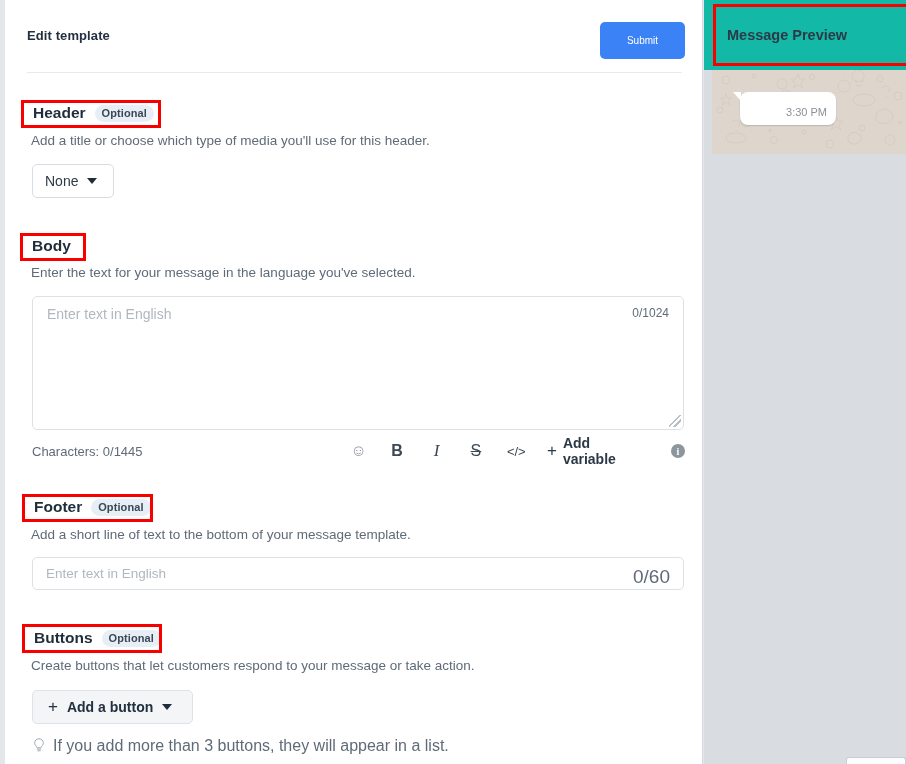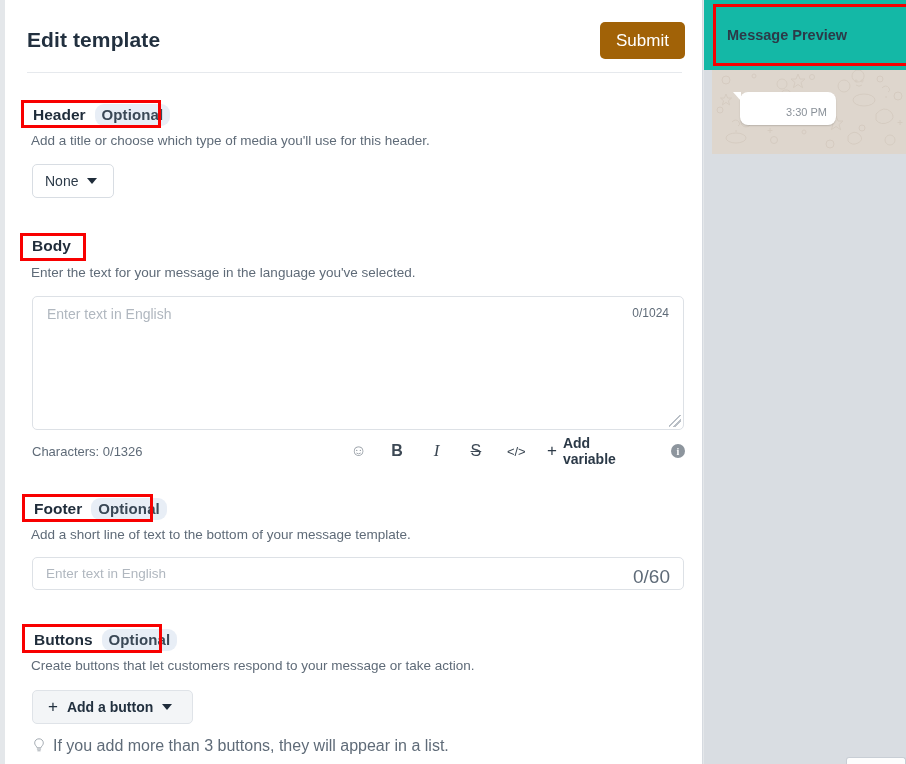--- a/index.html
+++ b/index.html
@@ -25,52 +25,52 @@
     border-right: 1px solid #d6dae0;
     overflow: hidden;
   }
 
   
   .card-head {
     position: absolute; left: 0; top: 0; width: 698px; height: 72px;
   }
   .page-title {
     position: absolute; left: 22px; top: 28px;
-    font-size: 21px; font-weight: bold; color: #22303f;
+    font-size: 13px; font-weight: bold; color: #22303f;
     letter-spacing: 0.1px;
   }
   .submit-btn {
     position: absolute; left: 595px; top: 22px;
     width: 85px; height: 37px;
-    background: #a16207;
+    background: #3b82f6;
     color: #ffffff;
     border: none; border-radius: 5px;
     font-family: "Liberation Sans", sans-serif;
-    font-size: 17px;
+    font-size: 10px;
     cursor: default;
     display: flex; align-items: center; justify-content: center;
   }
   .head-divider {
     position: absolute; left: 22px; top: 72px;
     width: 655px; height: 1px; background: #e6e9ed;
   }
 
   
   .sec-title-wrap {
     position: absolute;
     display: flex; align-items: center; gap: 9px;
   }
   .sec-title {
     font-size: 15.5px; font-weight: bold; color: #1f2c3a;
   }
   .badge-optional {
     display: inline-block;
     background: #e8eef6;
     color: #3a4856;
-    font-size: 15px; font-weight: bold;
+    font-size: 11px; font-weight: bold;
     padding: 2px 7px 3px;
     border-radius: 9px;
     letter-spacing: 0.1px;
   }
   .sec-desc {
     position: absolute;
     font-size: 13.5px; color: #5f6b78;
   }
 
   
@@ -301,21 +301,21 @@
       <span class="sec-title">Body</span>
     </div>
     <div class="sec-desc body-desc">Enter the text for your message in the language you've selected.</div>
 
     <div class="textarea-wrap">
       <span class="ta-placeholder">Enter text in English</span>
       <span class="ta-counter">0/1024</span>
       <span class="resize-grip"></span>
     </div>
 
-    <div class="char-count">Characters: 0/1326</div>
+    <div class="char-count">Characters: 0/1445</div>
 
     <div class="bd-toolbar">
       <span class="tb-item tb-emoji">☺</span>
       <span class="tb-item tb-bold">B</span>
       <span class="tb-item tb-italic">I</span>
       <span class="tb-item tb-strike">S</span>
       <span class="tb-item tb-code">&lt;/&gt;</span>
       <span class="tb-var">
         <span class="plus">+</span>
         <span>Add variable</span>

